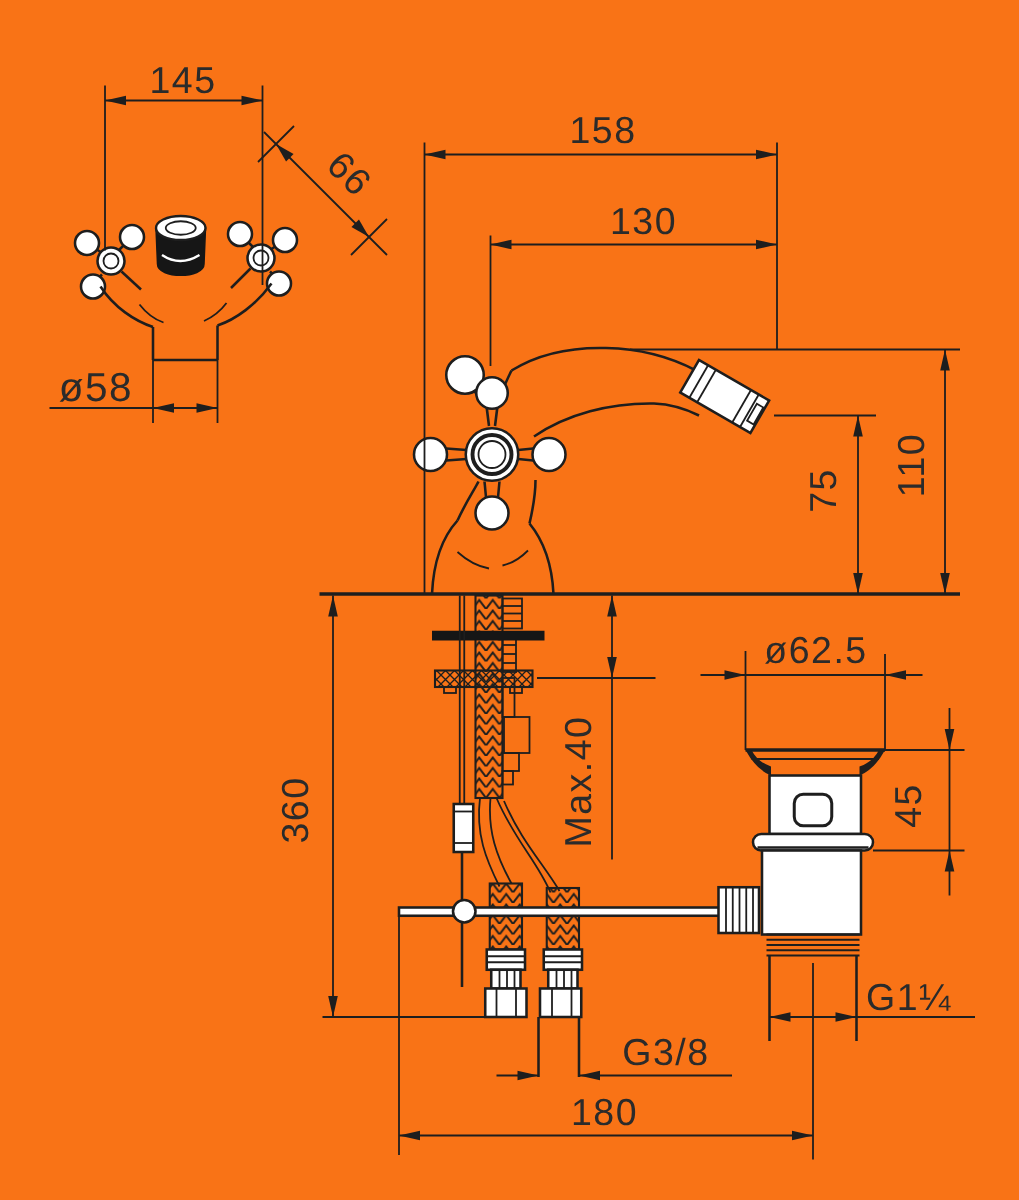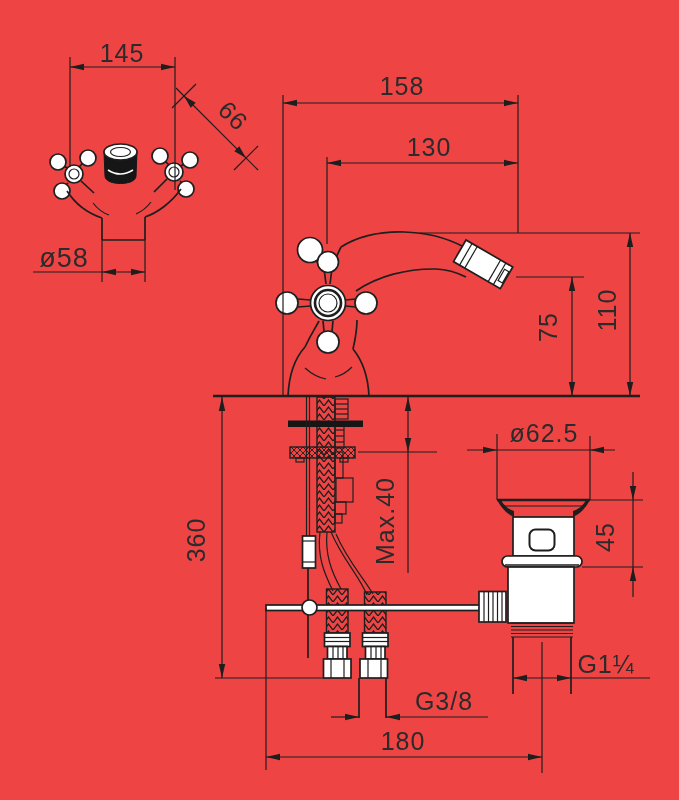--- a/index.html
+++ b/index.html
@@ -1,16 +1,16 @@
 <!DOCTYPE html>
 <html><head>
 <meta charset="utf-8">
 <style>
   html,body{margin:0;padding:0;background:#ffffff;}
-  .page{position:relative;width:679px;height:800px;background:#ef4444;overflow:hidden;
+  .page{position:relative;width:679px;height:800px;background:#f97316;overflow:hidden;
         font-family:"Liberation Sans", sans-serif;}
   svg{display:block;}
   .dim-text{fill:#2b2b2b;font-family:"Liberation Sans", sans-serif;font-size:25px;letter-spacing:1px;}
   .dim-text-big{fill:#2b2b2b;font-family:"Liberation Sans", sans-serif;font-size:27px;letter-spacing:1px;}
   .thin{stroke:#1e1e1e;stroke-width:1.2;fill:none;}
   .outline{stroke:#1e1e1e;stroke-width:1.7;fill:none;}
   .outline-w{stroke:#1e1e1e;stroke-width:1.7;fill:#ffffff;}
   .thick{stroke:#1e1e1e;stroke-width:2.4;fill:none;}
   .arrow{fill:#1e1e1e;stroke:none;}
 </style>

